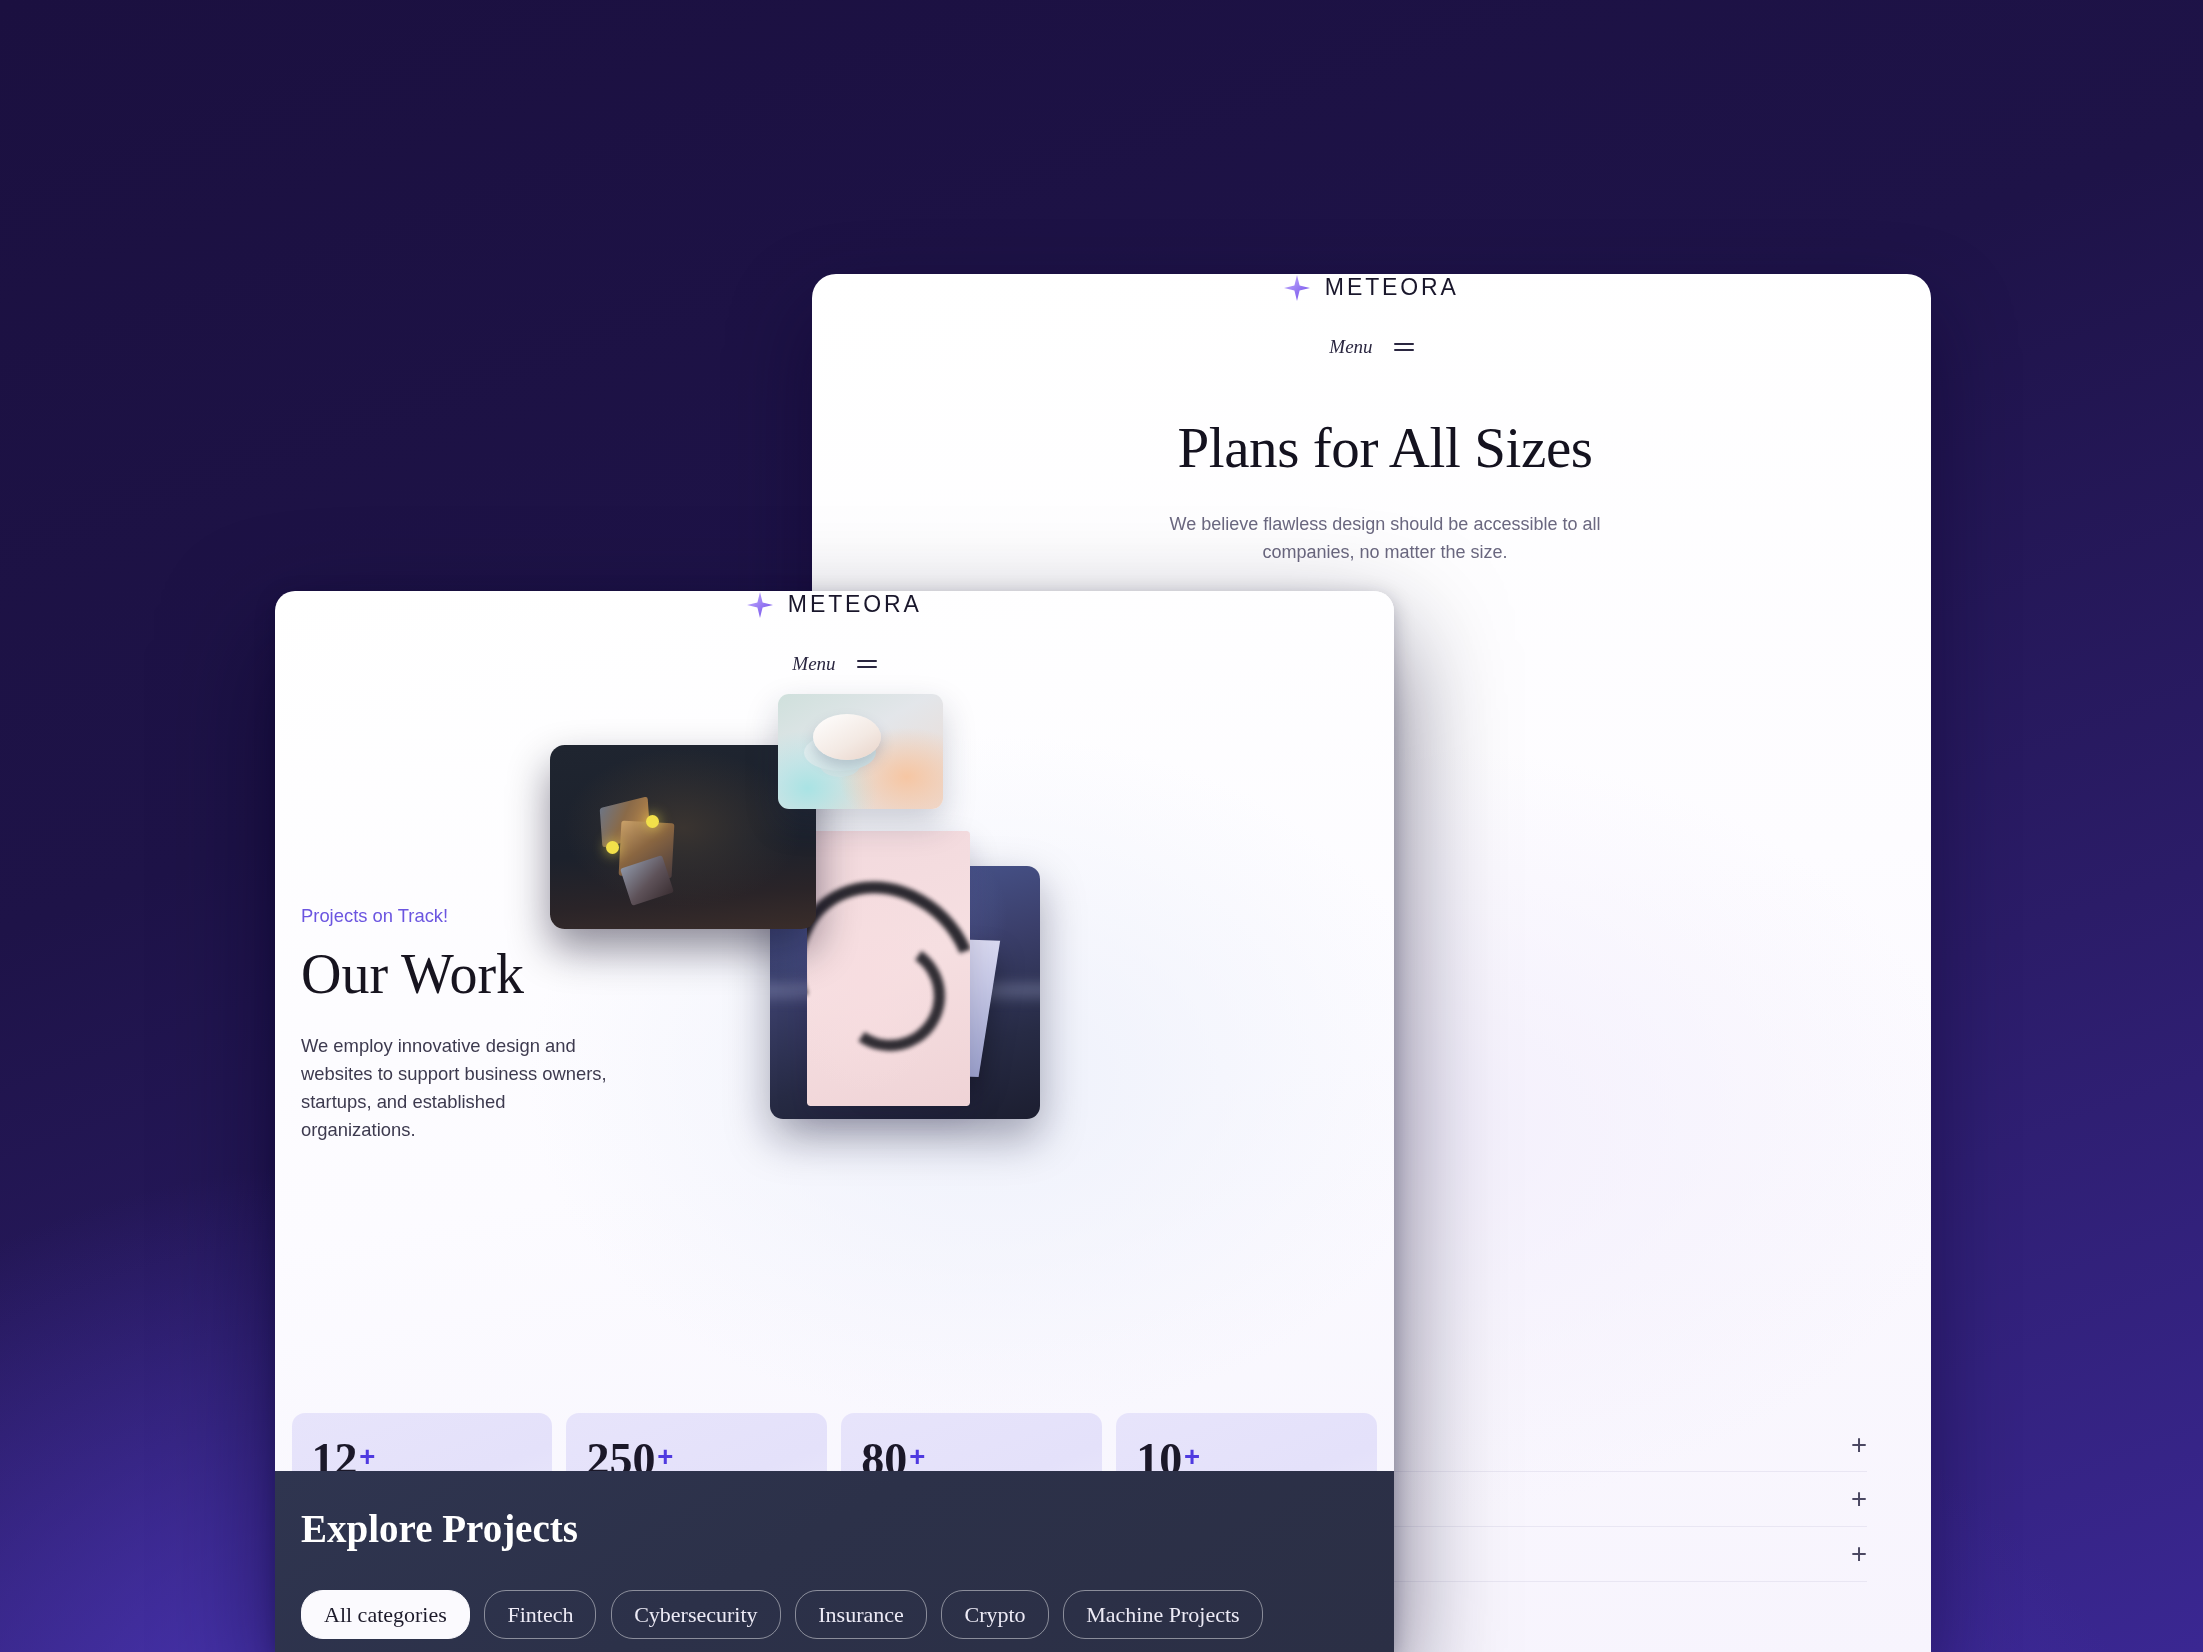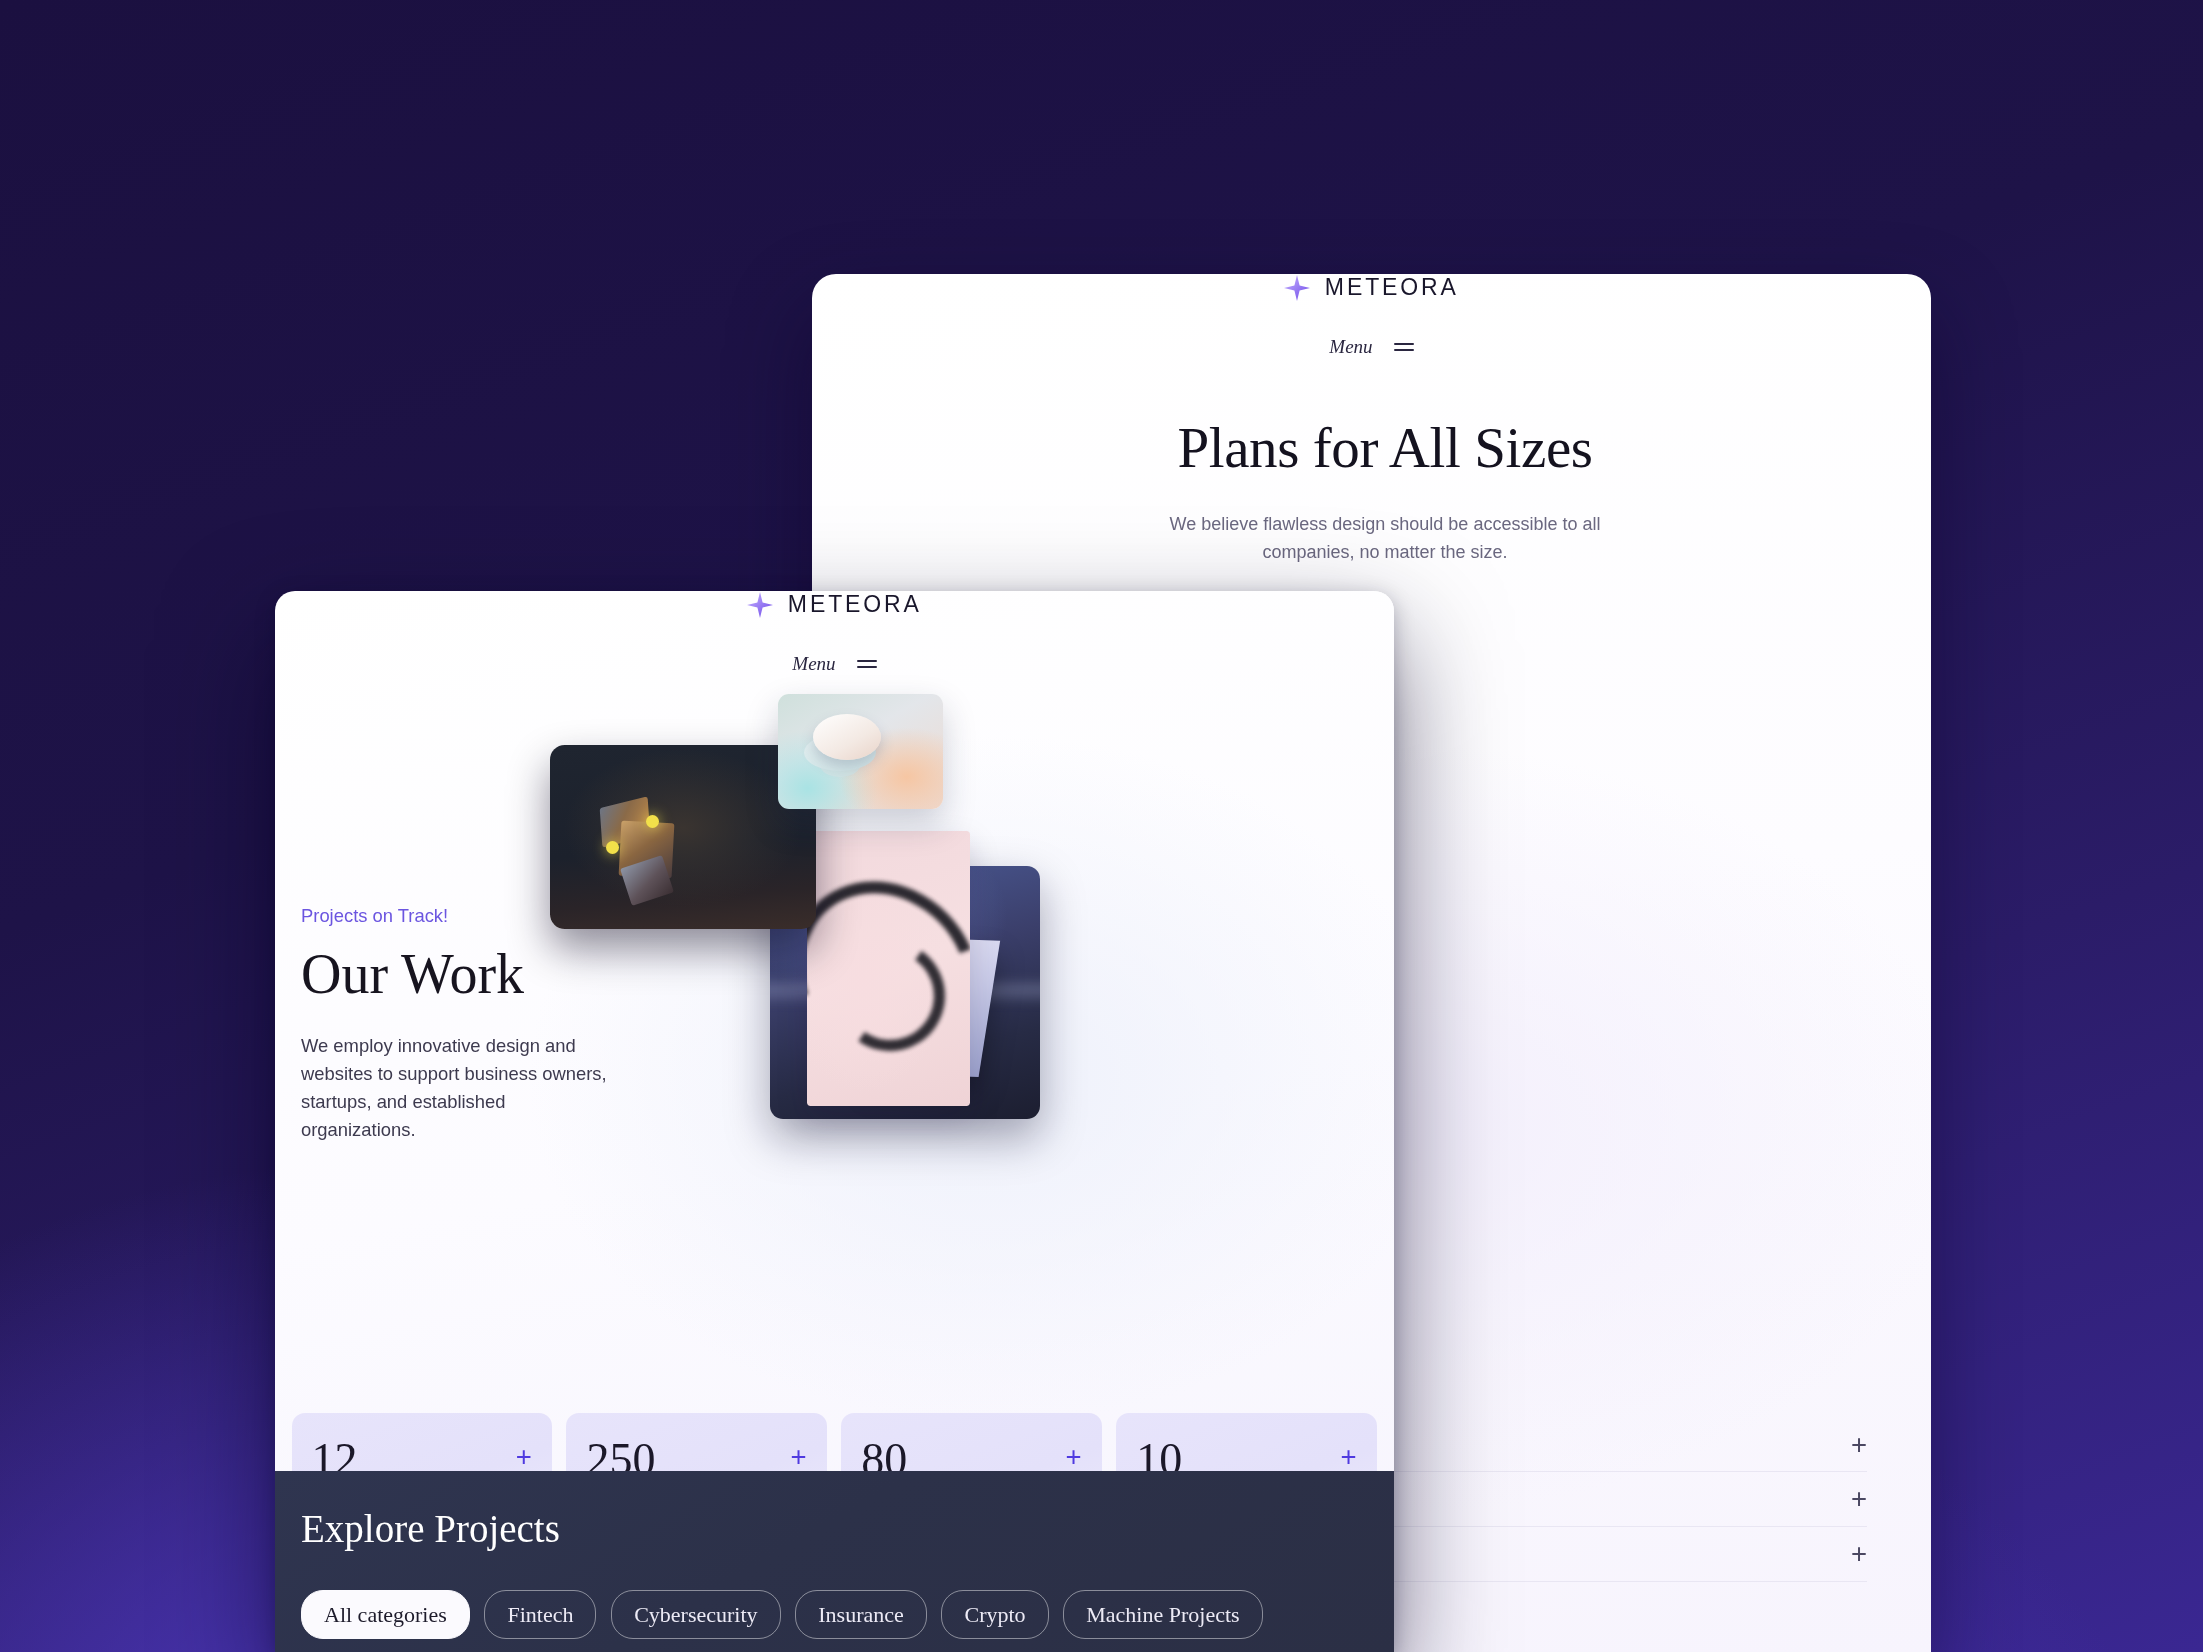--- a/index.html
+++ b/index.html
@@ -171,36 +171,36 @@
     transform:rotate(-10deg); filter:blur(2.3px); opacity:.9;
   }
 
   
   .stats { position:absolute; left:16.5px; top:738px; width:1085px; display:flex; gap:14.7px; }
   .stat {
     flex:1; height:136px; border-radius:13px; padding:24px 20px;
     background:linear-gradient(160deg,#e7e4fb 0%,#e4e1fa 55%,#eceafc 100%);
   }
   .stat-num {
-    font-family:"Liberation Serif", serif; font-size:46px; color:#1b1829; line-height:1; font-weight:400;
-    display:flex; align-items:flex-start;justify-content:space-between;
+    font-family:"Liberation Serif", serif; font-size:46px; color:#1b1829; line-height:1; font-weight:700;
+    display:flex; align-items:flex-start;
   }
   .stat-num .plus2 { color:#4f3ae0; font-size:27.5px; margin-left:1.8px; margin-top:5.5px; font-family:"Liberation Sans",sans-serif; }
   .stat-label {
     margin-top:31px; font-size:13px; letter-spacing:0.6px; color:#2e2b40; text-transform:uppercase;
   }
 
   
   .explore {
     position:absolute; left:0; bottom:0; width:100%; height:182px;
     background:linear-gradient(150deg,#2f3550 0%,#2c3149 45%,#2b2f45 100%);
     padding:35px 26px 0;
   }
   .explore-h {
-    font-family:"Liberation Serif", serif; font-size:39px; color:#ffffff; font-weight:400;
+    font-family:"Liberation Serif", serif; font-size:39px; color:#ffffff; font-weight:700;
   }
   .chips { display:flex; gap:14.7px; margin-top:39px; }
   .chip {
     height:49px; padding:0 22px; border-radius:22px; display:flex; align-items:center;
     font-family:"Liberation Serif", serif; font-size:22px; color:#eceaf5;
     border:0.9px solid rgba(255,255,255,.45); cursor:pointer; white-space:nowrap;
   }
   .chip.active { background:#fbfafe; color:#1d1b2b; border-color:#fbfafe; }
 </style>
 </head>

